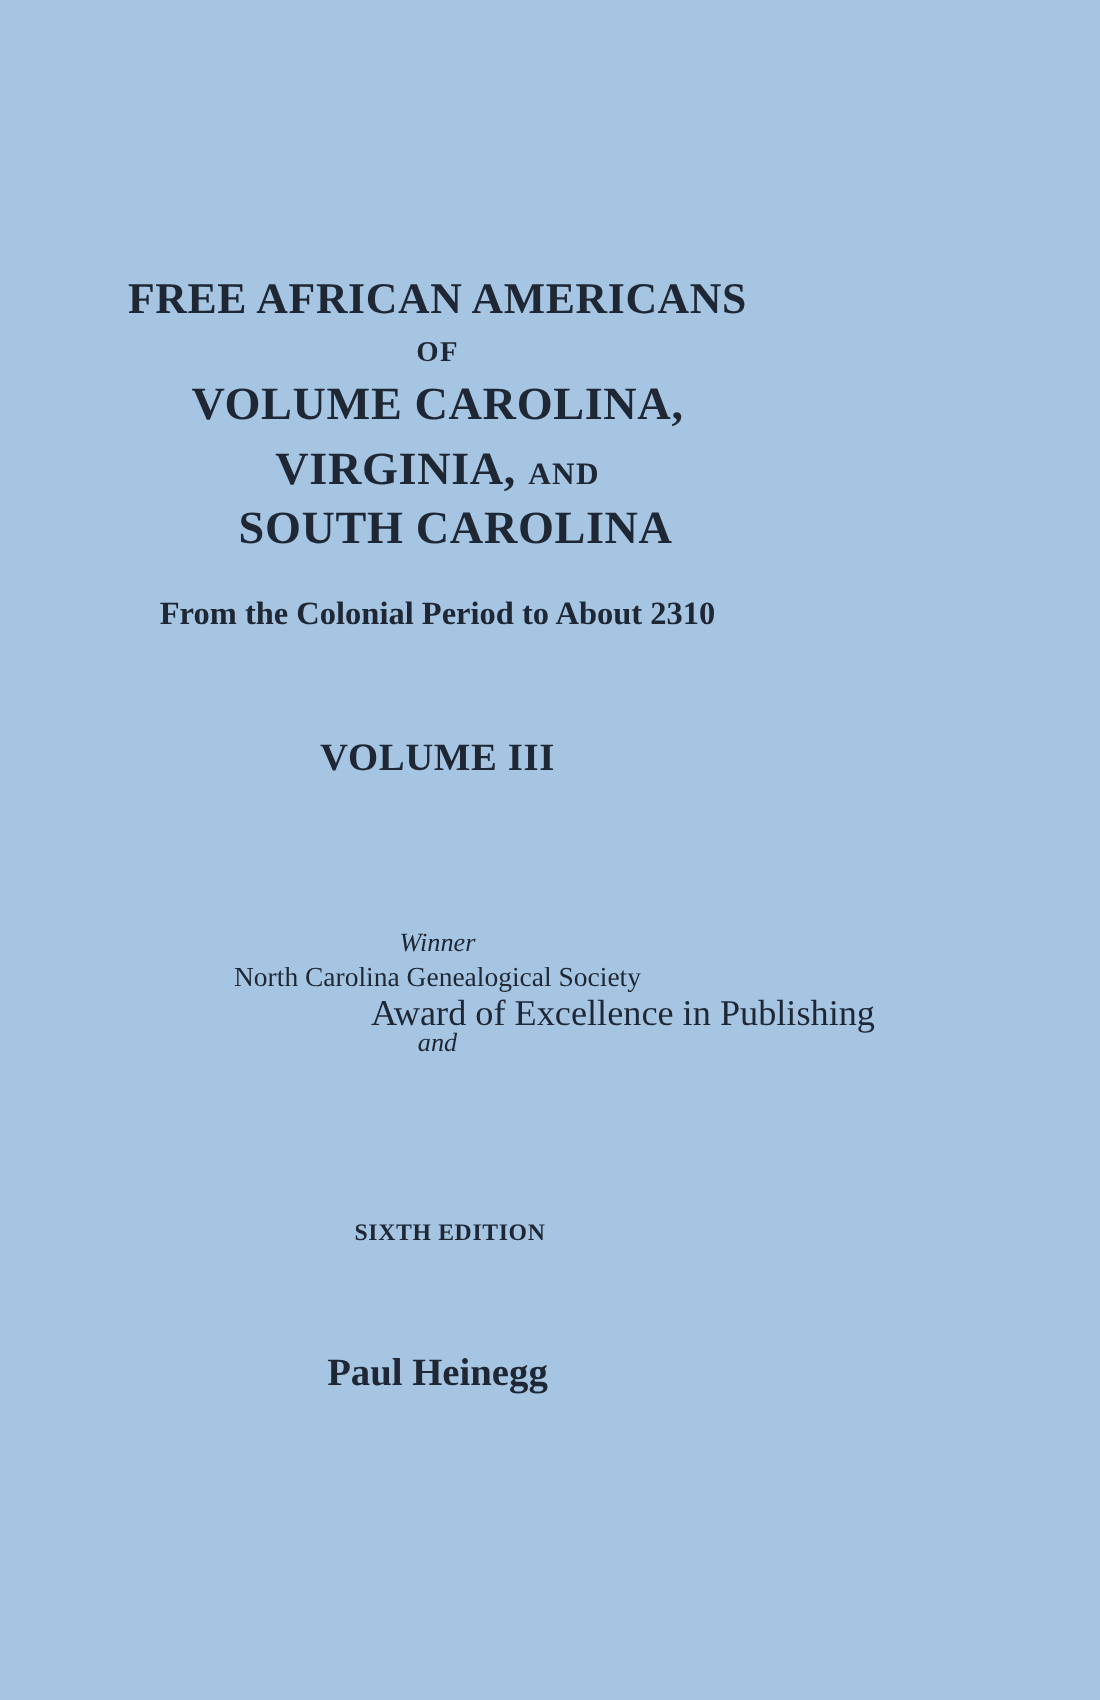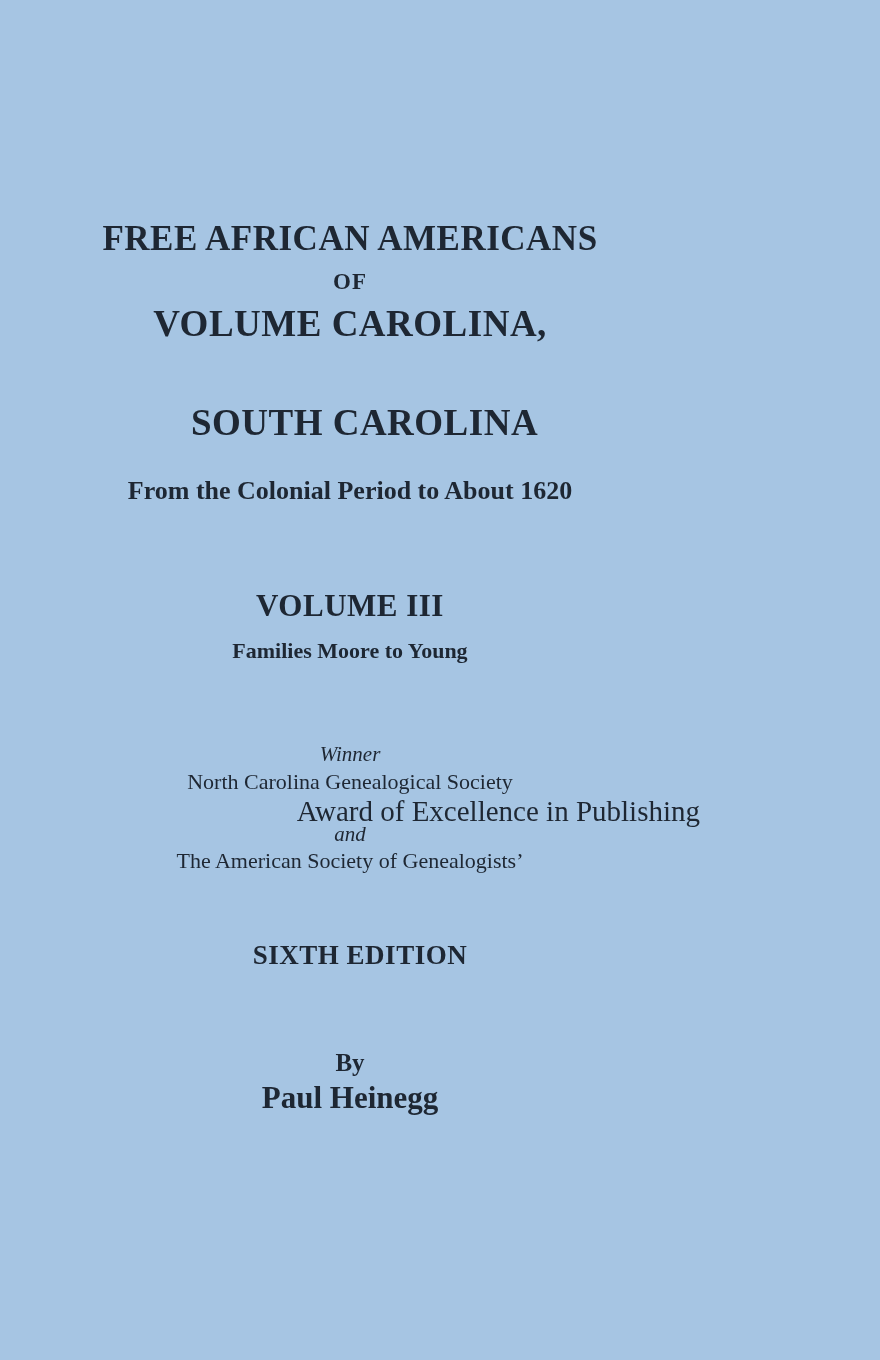--- a/index.html
+++ b/index.html
@@ -47,41 +47,39 @@
   .volume        { top: 588px;  font-size: 31px; letter-spacing: 0.5px; }
   .volume-sub    { top: 638px;  font-size: 22px; }
 
   .winner        { top: 742px;  font-size: 21px; }
   .award1-line1  { top: 769px;  font-size: 22px; }
   .award1-line2  { top: 795px;  font-size: 29px; text-align: right; }
   .conjunction   { top: 822px;  font-size: 21px; }
   .award2-line1  { top: 848px;  font-size: 22px; }
   .award2-line2  { top: 878px;  font-size: 22px; }
 
-  .edition       { top: 940px;  font-size: 27px; letter-spacing: 0.5px; padding-left: 20px; }
+  .edition       { top: 976px;  font-size: 19px; letter-spacing: 0.5px; padding-left: 20px; }
   .byline        { top: 1049px; font-size: 25px; }
   .author        { top: 1080px; font-size: 31px; }
 </style>
 </head>
 <body>
 
 <div class="cover">
 
   <div class="line b title-line1">FREE AFRICAN AMERICANS</div>
   <div class="line b title-line2">OF</div>
   <div class="line b title-line3">VOLUME CAROLINA,</div>
+  <div class="line b title-line4"><span>VIRGINIA,</span> <span class="small-caps">AND</span></div>
   <div class="line b title-line5">SOUTH CAROLINA</div>
 
-  <div class="line b subtitle">From the Colonial Period to About 1620</div>
+  <div class="line b subtitle">From the Colonial Period to About 2310</div>
   <div class="line b volume">VOLUME III</div>
-  <div class="line b volume-sub">Families Moore to Young</div>
 
   <div class="line i winner">Winner</div>
   <div class="line award1-line1">North Carolina Genealogical Society</div>
   <div class="line award1-line2">Award of Excellence in Publishing</div>
   <div class="line i conjunction">and</div>
-  <div class="line award2-line1">The American Society of Genealogists’</div>
 
   <div class="line b edition">SIXTH EDITION</div>
-  <div class="line b byline">By</div>
   <div class="line b author">Paul Heinegg</div>
 
 </div>
 
 </body></html>

